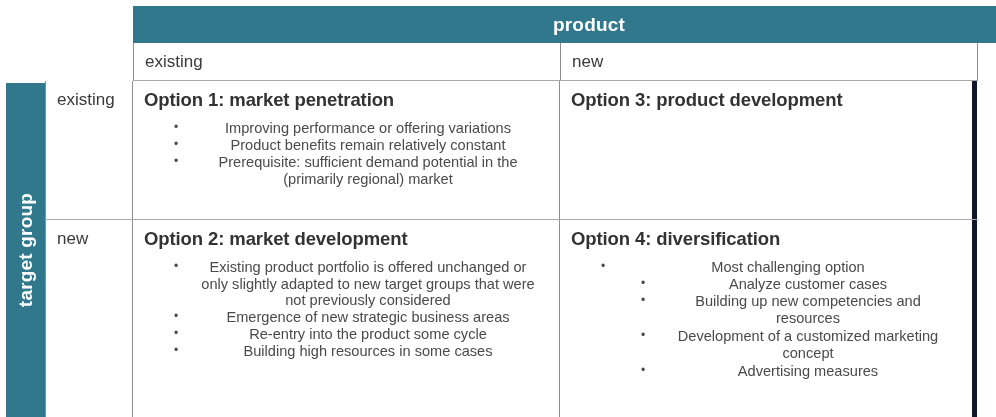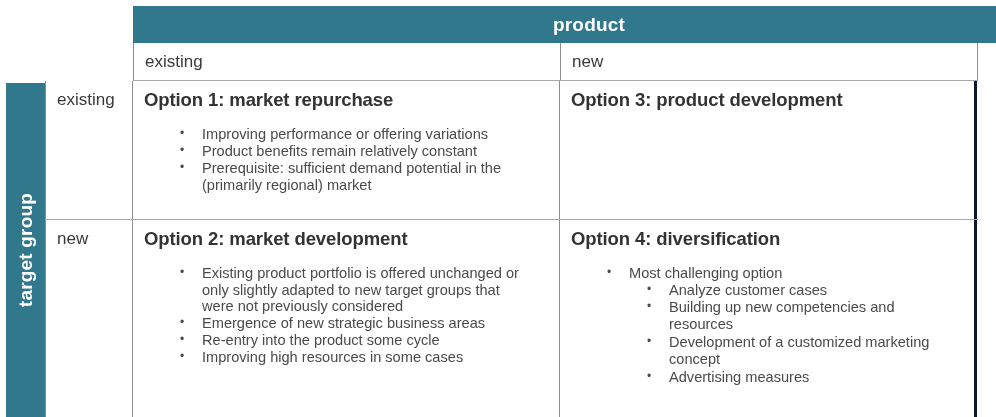--- a/index.html
+++ b/index.html
@@ -118,34 +118,35 @@
     background: #ffffff;
   }
 
   .cell {
     box-sizing: border-box;
     padding: 7px 10px 0 10px;
     background: #ffffff;
     overflow: hidden;
   }
   .cell.c1 { width: 427px; flex: 0 0 427px; border-right: 1px solid #8d8d8d; }
-  .cell.c2 { width: 417px; flex: 0 0 417px; border-right: 3px solid #0f172a; }
+  .cell.c2 { width: 417px; flex: 0 0 417px; border-right: 5px solid #0f172a; }
 
   .cell-title {
     font-weight: bold;
     font-size: 18.5px;
     color: #333333;
     margin: 1px 0 4px 1px;
     letter-spacing: -0.1px;
   }
 
   ul.blist {
     list-style: none;
-    margin: 15px;
+    margin: 9px;
     padding: 0 0 0 22px;
+    text-align: center;
   }
   ul.blist > li {
     position: relative;
     font-size: 14.6px;
     line-height: 16.6px;
     color: #4a4a4a;
     padding-left: 22px;
     margin-bottom: 0.5px;
   }
   ul.blist > li::before {
@@ -194,21 +195,21 @@
     <div class="colhead existing">existing</div>
     <div class="colhead new">new</div>
   </div>
 
   <div class="body-grid">
 
     <div class="brow r1">
       <div class="rowhead">existing</div>
 
       <div class="cell c1">
-        <div class="cell-title">Option 1: market repurchase</div>
+        <div class="cell-title">Option 1: market penetration</div>
         <ul class="blist">
           <li>Improving performance or offering variations</li>
           <li>Product benefits remain relatively constant</li>
           <li>Prerequisite: sufficient demand potential in the (primarily regional) market</li>
         </ul>
       </div>
 
       <div class="cell c2">
         <div class="cell-title">Option 3: product development</div>
       </div>
@@ -216,21 +217,21 @@
 
     <div class="brow r2">
       <div class="rowhead">new</div>
 
       <div class="cell c1">
         <div class="cell-title">Option 2: market development</div>
         <ul class="blist">
           <li>Existing product portfolio is offered unchanged or only slightly adapted to new target groups that were not previously considered</li>
           <li>Emergence of new strategic business areas</li>
           <li>Re-entry into the product some cycle</li>
-          <li>Improving high resources in some cases</li>
+          <li>Building high resources in some cases</li>
         </ul>
       </div>
 
       <div class="cell c2">
         <div class="cell-title">Option 4: diversification</div>
         <ul class="blist">
           <li>
             <span>Most challenging option</span>
             <ul class="sublist">
               <li>Analyze customer cases</li>

